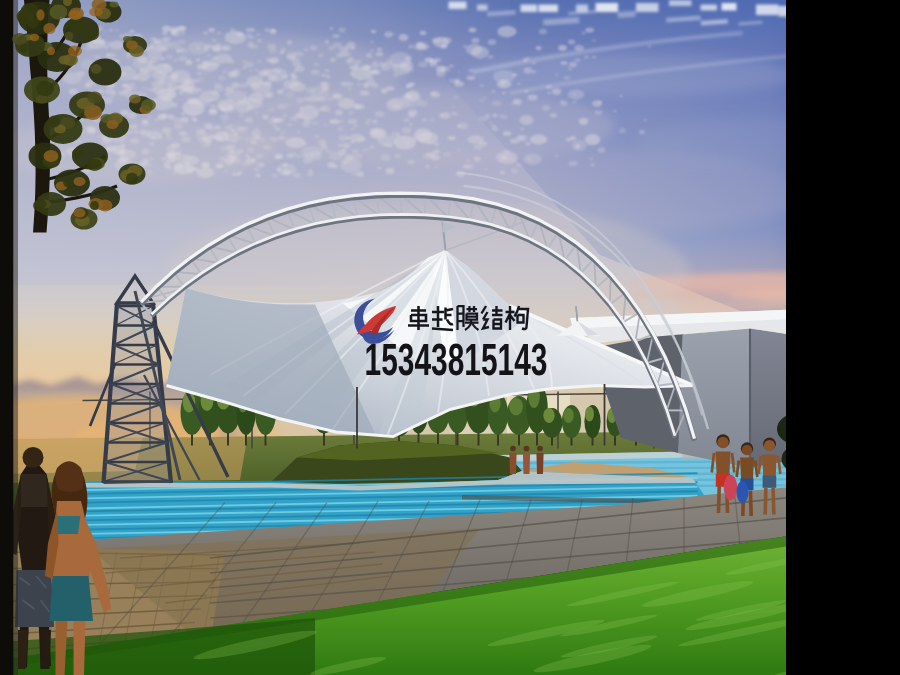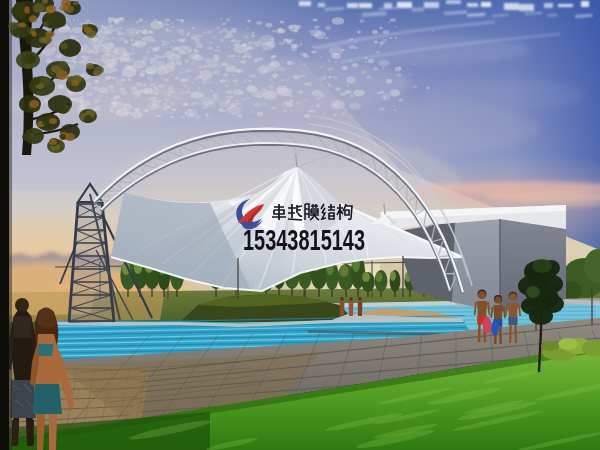--- a/index.html
+++ b/index.html
@@ -1,15 +1,15 @@
 <!DOCTYPE html>
 <html><head><meta charset="utf-8">
 <style>
 html,body{margin:0;padding:0;background:#000;}
-#c{width:600px;height:450px;overflow:hidden;position:relative;font-family:"Liberation Sans",sans-serif;}
+#c{width:524px;height:450px;overflow:hidden;position:relative;font-family:"Liberation Sans",sans-serif;}
 </style></head>
 <body>
 <div id="c">
 <svg width="600" height="450" viewBox="0 0 600 450">
 <defs>
 <linearGradient id="sky" x1="0" y1="0" x2="0" y2="1">
  <stop offset="0" stop-color="#5c74b2"></stop>
  <stop offset="0.10" stop-color="#7e8abc"></stop>
  <stop offset="0.24" stop-color="#9aa0c6"></stop>
  <stop offset="0.40" stop-color="#b2b4cc"></stop>

